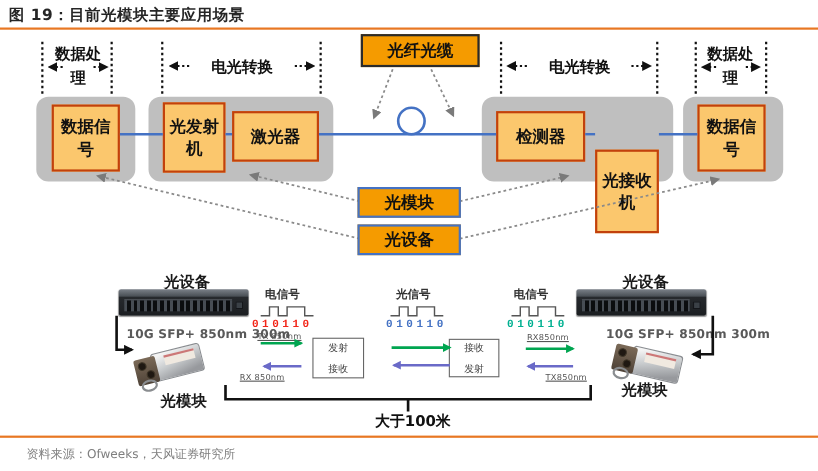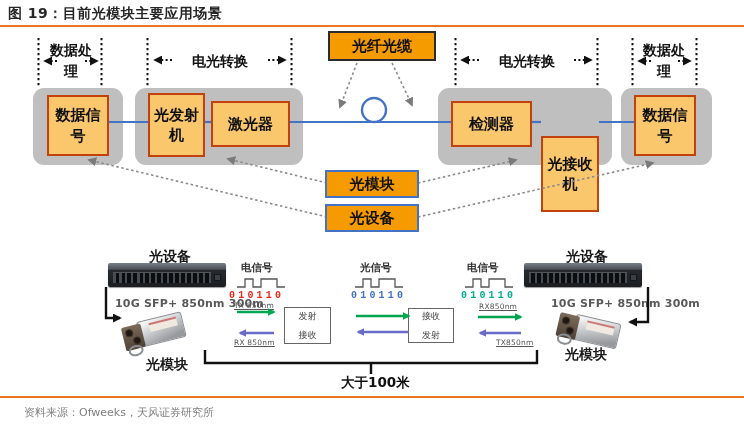--- a/index.html
+++ b/index.html
@@ -111,21 +111,21 @@
       <div class="hole" style="left:3px;top:3px;"></div>
       <div class="hole" style="left:9px;top:12px;"></div>
     </div>
     <div class="bail"></div>
   </div>
   <div class="dev-label" style="left:565px;top:346px;">光模块</div>
 
   <div class="sig-title" style="left:241px;top:261px;">电信号</div>
   <div class="bits bits-red" style="left:229px;top:290px;">010110</div>
   <div class="txrx" style="left:234px;top:301px;">TX 850nm</div>
-  <div class="txrx" style="left:234px;top:338px;">RX 850nm</div>
+  <div class="txrx" style="left:218px;top:338px;">RX 850nm</div>
 
   <div class="sigbox" style="left:284px;top:307px;width:47px;height:37px;">
     <span>发射</span>
     <span>接收</span>
   </div>
 
   <div class="sig-title" style="left:360px;top:261px;">光信号</div>
   <div class="bits bits-blue" style="left:351px;top:290px;">010110</div>
 
   <div class="sigbox" style="left:408px;top:308px;width:46px;height:35px;">

